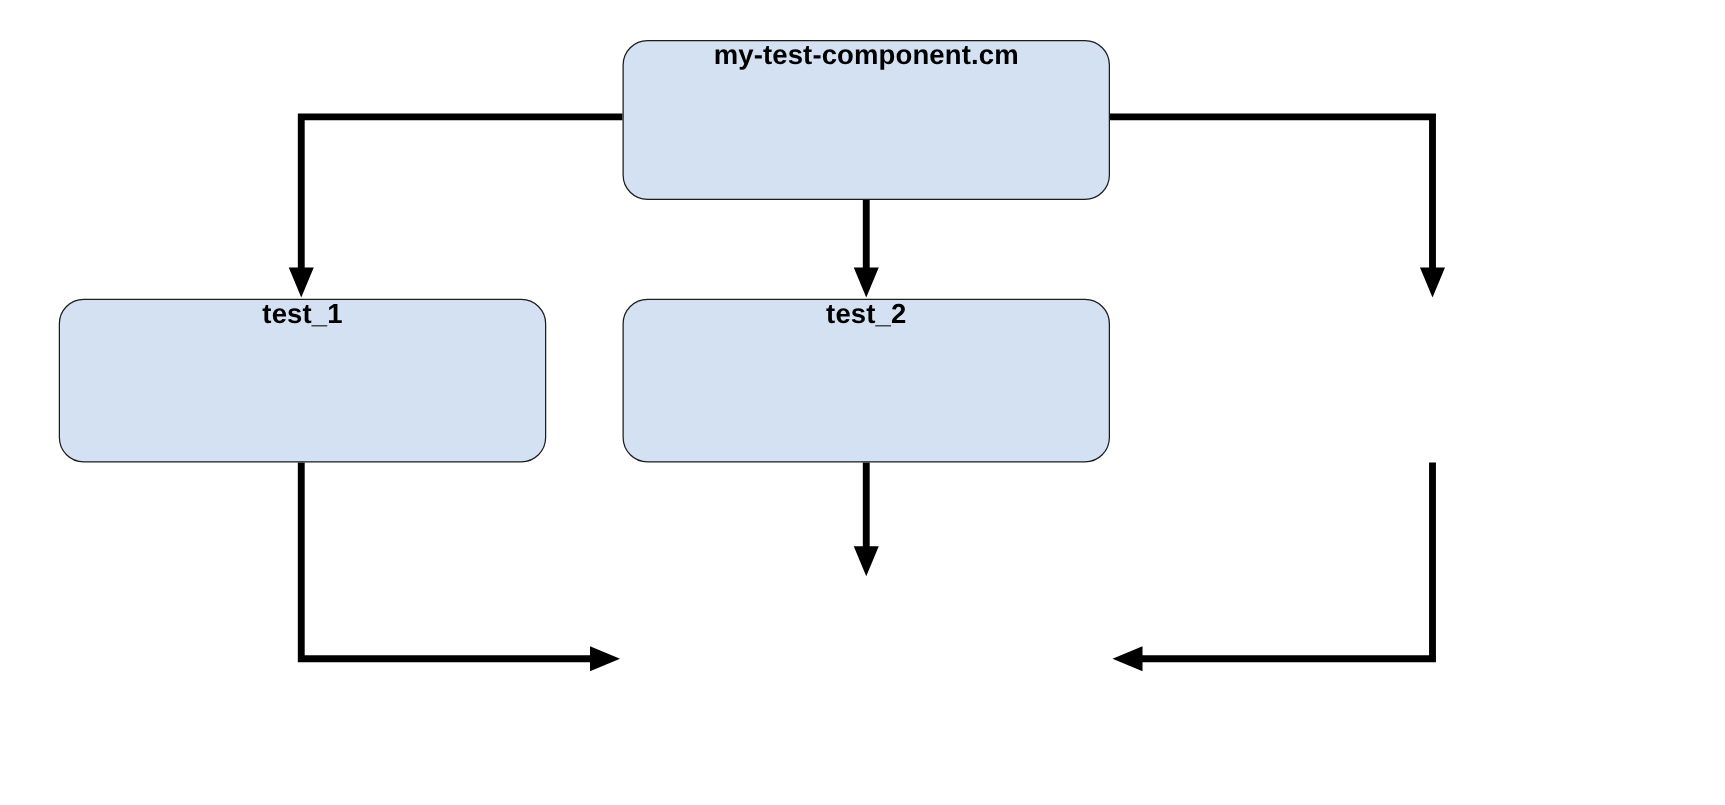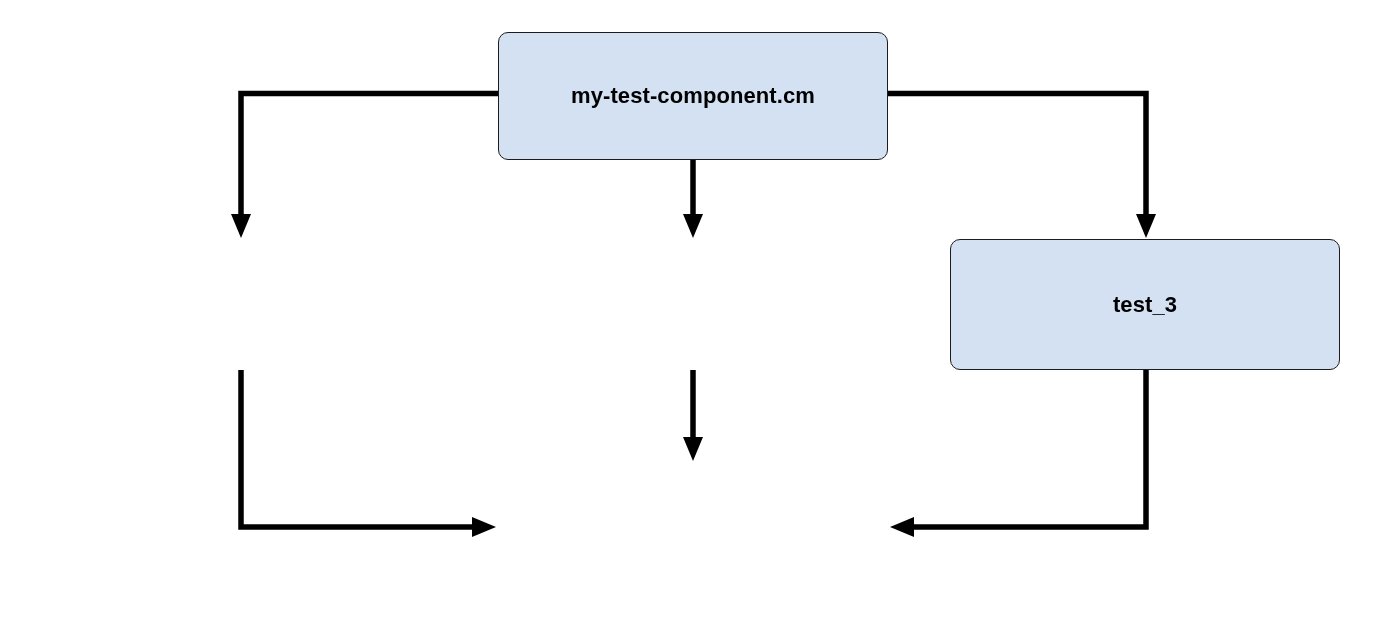--- a/index.html
+++ b/index.html
@@ -22,25 +22,25 @@
     position: absolute;
     left: 0;
     top: 0;
     width: 1380px;
     height: 644px;
   }
   .node {
     position: absolute;
     box-sizing: border-box;
     display: flex;
-    align-items: center;
+    align-items: flex-start;
     justify-content: center;
     background: #d4e1f2;
     border: 1.6px solid #1c1c1c;
-    border-radius: 10px;
+    border-radius: 20px;
     z-index: 2;
   }
   .node-label {
     font-family: "Liberation Sans", sans-serif;
     font-weight: bold;
     font-size: 22px;
     line-height: 1;
     color: #000000;
     letter-spacing: 0.1px;
     white-space: nowrap;
@@ -88,20 +88,23 @@
     <g>
       <path d="M 1146 370 L 1146 527 L 912 527" fill="none" stroke="#000000" stroke-width="5.5" stroke-linecap="butt" stroke-linejoin="miter"></path>
       <polygon points="914,517 914,537 890,527" fill="#000000" stroke="none"></polygon>
     </g>
   </svg>
 
   <div class="node" id="node-root">
     <span class="node-label">my-test-component.cm</span>
   </div>
 
+  <div class="node" id="node-test-1">
+    <span class="node-label">test_1</span>
+  </div>
 
+  <div class="node" id="node-test-2">
+    <span class="node-label">test_2</span>
+  </div>
 
-  <div class="node" id="node-test-3">
-    <span class="node-label">test_3</span>
-  </div>
 
 
 </div>
 
 </body></html>

